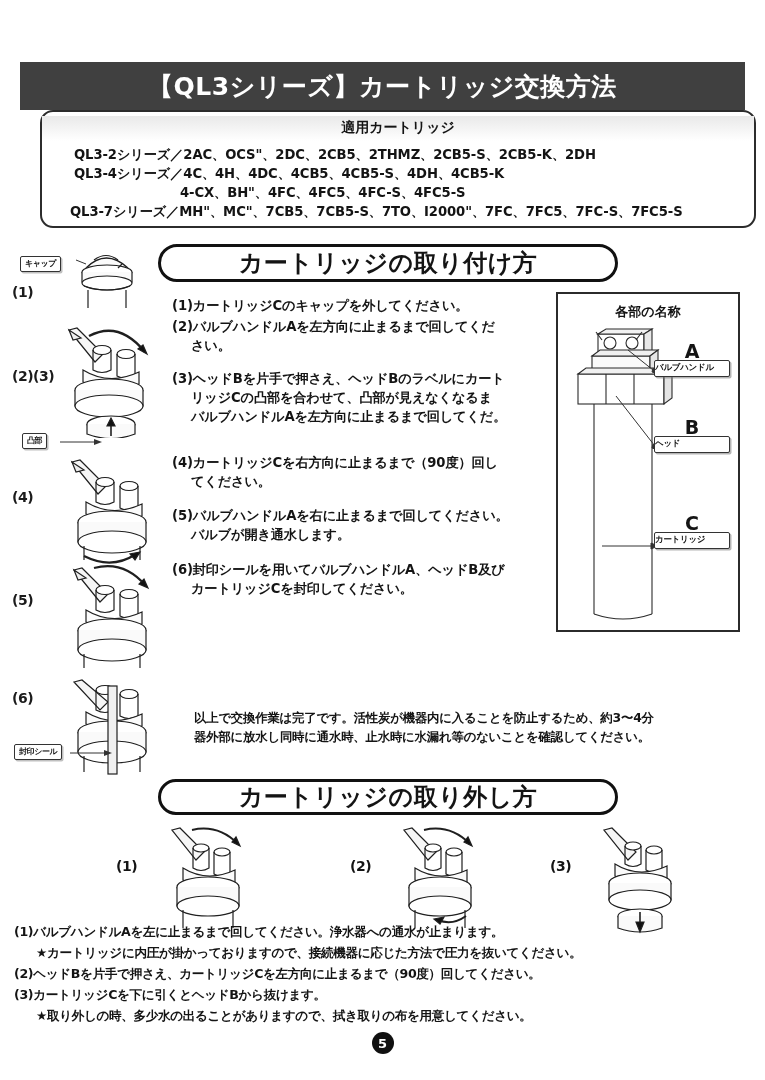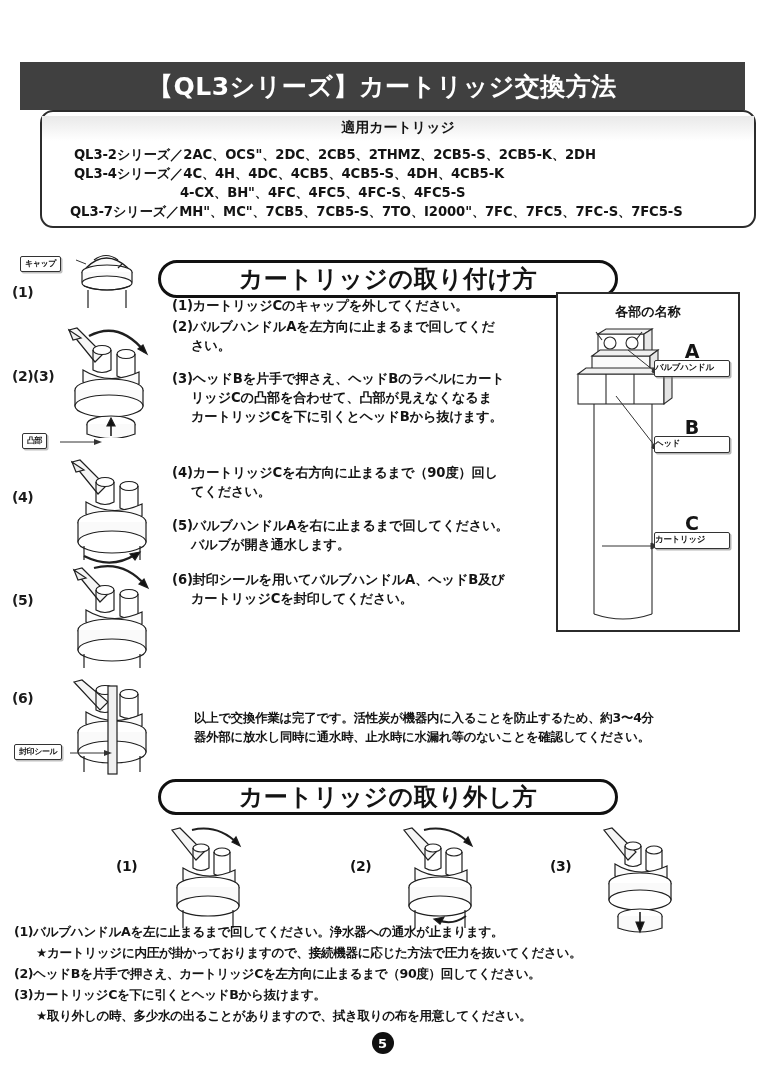--- a/index.html
+++ b/index.html
@@ -90,21 +90,21 @@
     align-items: center;
     justify-content: center;
   }
   .pill-text {
     font-size: 24px;
     font-weight: bold;
     letter-spacing: 0.5px;
     line-height: 1;
     white-space: nowrap;
   }
-  #pill-install { left: 158px; top: 260px; width: 460px; height: 38px; }
+  #pill-install { left: 158px; top: 244px; width: 460px; height: 38px; }
   #pill-remove  { left: 158px; top: 779px; width: 460px; height: 36px; }
 
   
   .steps {
     position: absolute;
     left: 172px;
     top: 296px;
     width: 372px;
   }
   .step {
@@ -265,24 +265,24 @@
 
     <div class="step" style="margin-bottom:2px;">
       <span class="num">(1)</span><span>カートリッジCのキャップを外してください。</span>
     </div>
 
     <div class="step" style="margin-bottom:14px;">
       <span class="num">(2)</span><span>バルブハンドルAを左方向に止まるまで回してくだ</span>
       <span class="cont">さい。</span>
     </div>
 
-    <div class="step" style="margin-bottom:37px;">
+    <div class="step" style="margin-bottom:27px;">
       <span class="num">(3)</span><span>ヘッドBを片手で押さえ、ヘッドBのラベルにカート</span>
       <span class="cont">リッジCの凸部を合わせて、凸部が見えなくなるま</span>
-      <span class="cont">カートリッジCを下に引くとヘッドBから抜けます。</span>
+      <span class="cont">バルブハンドルAを左方向に止まるまで回してくだ。</span>
     </div>
 
     <div class="step" style="">
       <span class="num">(4)</span><span>カートリッジCを右方向に止まるまで（90度）回し</span>
       <span class="cont">てください。</span>
     </div>
 
     <div class="step" style="margin-bottom:16px;">
       <span class="num">(5)</span><span>バルブハンドルAを右に止まるまで回してください。</span>
       <span class="cont">バルブが開き通水します。</span>

